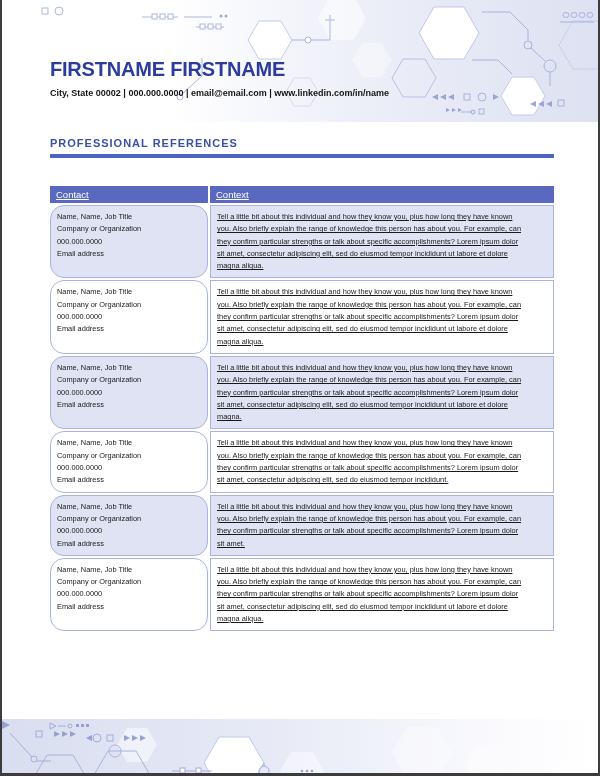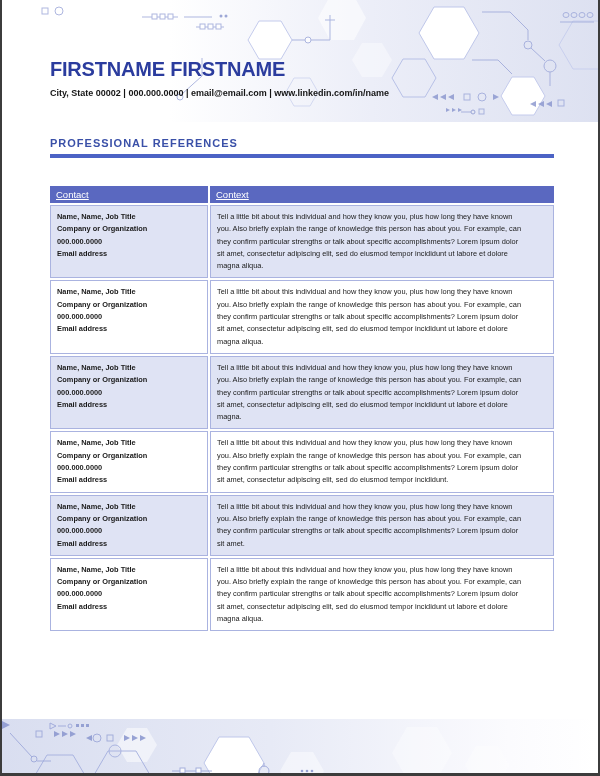--- a/index.html
+++ b/index.html
@@ -46,22 +46,22 @@
   .refs-table th{
     background:var(--table-header-bg);color:#fff;font-weight:normal;
     text-align:left;font-size:9.5px;padding:2px 6px;height:13px;text-decoration:underline;
   }
   .refs-table td{
     border:1px solid var(--cell-border);vertical-align:top;
     padding:5px 6px;font-size:7.4px;line-height:12.3px;background:#fff;
   }
   .refs-table tr.alt td{background:var(--row-alt-bg);}
   .col-contact{width:158px;}
-  td.contact-cell{font-weight:bold;}
-  td.context-cell{padding-right:30px;}
+  td.contact-cell{font-weight:normal;border-radius:14px;}
+  td.context-cell{padding-right:30px;text-decoration:underline;}
   
   .footer{
     position:absolute;bottom:0;left:0;right:0;height:54px;
     background:linear-gradient(to right,#d9def0 0%,#e7eaf6 45%,#fbfbfe 85%,#ffffff 100%);
   }
   .footer svg{position:absolute;top:0;left:0;}
 </style>
 </head>
 <body>
 

